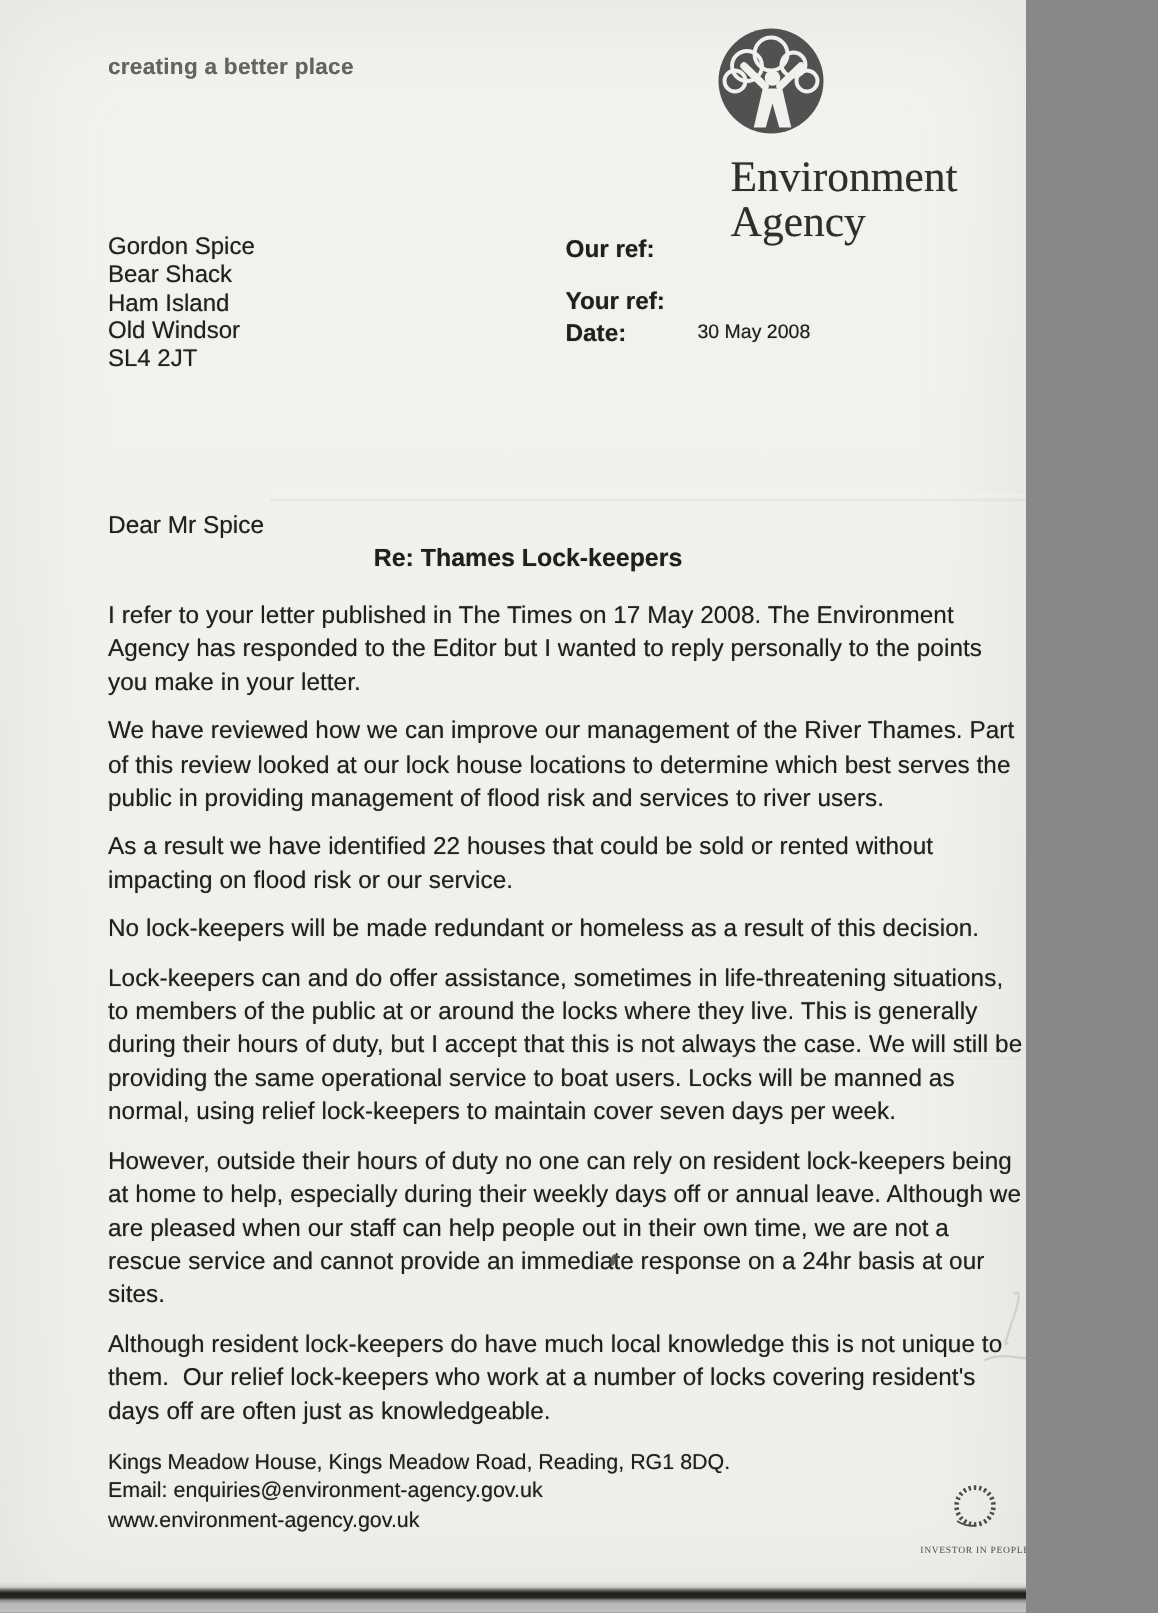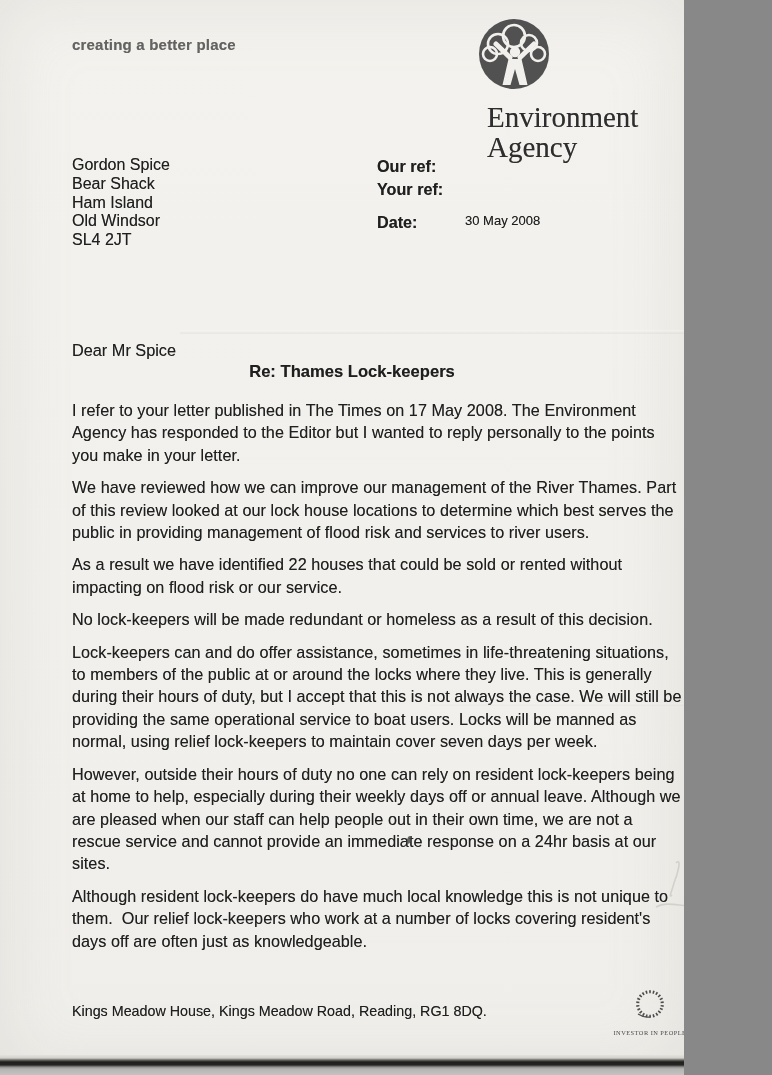--- a/index.html
+++ b/index.html
@@ -26,34 +26,34 @@
     text-shadow:0 0 0.5px rgba(46,46,46,0.5);
   }
 
   
   .address {
     position:absolute; left:72px; top:156px;
     font-size:16px; line-height:18.8px; white-space:pre;
   }
   .ref-label { font-weight:bold; font-size:16.2px; }
   .our-ref  { position:absolute; left:377px; top:157px; }
-  .your-ref { position:absolute; left:377px; top:180px; }
+  .your-ref { position:absolute; left:377px; top:192px; }
   .date-row { position:absolute; left:377px; top:213px; }
   .date-value { position:absolute; left:88px; top:0; font-weight:normal; font-size:13px; white-space:nowrap; }
 
   
   .body-block { position:absolute; left:72px; top:341px; width:650px; }
   .salutation { font-size:16.3px; margin:0 0 1px 0; }
   .subject { width:560px; text-align:center; font-weight:bold; font-size:16.6px; margin:2px 0 17px 0; }
   .para { font-size:16.2px; line-height:22.4px; white-space:pre; margin:0 0 10px 0; letter-spacing:0.05px; }
   .cont { margin-top:18px; width:605px; text-align:right; font-size:16.3px; }
 
   
   .footer { position:absolute; left:72px; top:966px; font-size:14.3px; line-height:19.4px; }
-  .footer div { white-space:nowrap;margin-top:36px; }
+  .footer div { white-space:nowrap; }
 
   
   .iip { position:absolute; left:608px; top:988px; width:84px; text-align:center; }
   .iip-label {
     margin-top:3px; font-family:"Liberation Serif", serif; font-size:6.4px;
     letter-spacing:0.45px; color:#4a4a4a; white-space:nowrap;
   }
   .recycle { position:absolute; left:684px; top:988px; }
 
   
@@ -148,20 +148,21 @@
 rescue service and cannot provide an immediate response on a 24hr basis at our
 sites.</p>
     <p class="para soft">Although resident lock-keepers do have much local knowledge this is not unique to
 them.  Our relief lock-keepers who work at a number of locks covering resident's
 days off are often just as knowledgeable.</p>
   </div>
 
   <div class="footer soft">
     <div>Kings Meadow House, Kings Meadow Road, Reading, RG1 8DQ.</div>
     <div>Email: enquiries@environment-agency.gov.uk</div>
+    <div>www.environment-agency.gov.uk</div>
   </div>
 
   <div class="iip">
     <span>
       <svg width="36" height="34" viewBox="0 0 36 34">
         <circle cx="18" cy="16" r="12.3" fill="none" stroke="#4c4c4c" stroke-width="3.1" stroke-dasharray="1.6 1.9" transform="rotate(20 18 16)"></circle>
         <path d="M 6,26 Q 12,30 18,29" fill="none" stroke="#4c4c4c" stroke-width="1.2"></path>
       </svg>
     </span>
     <div class="iip-label">INVESTOR IN PEOPLE</div>

